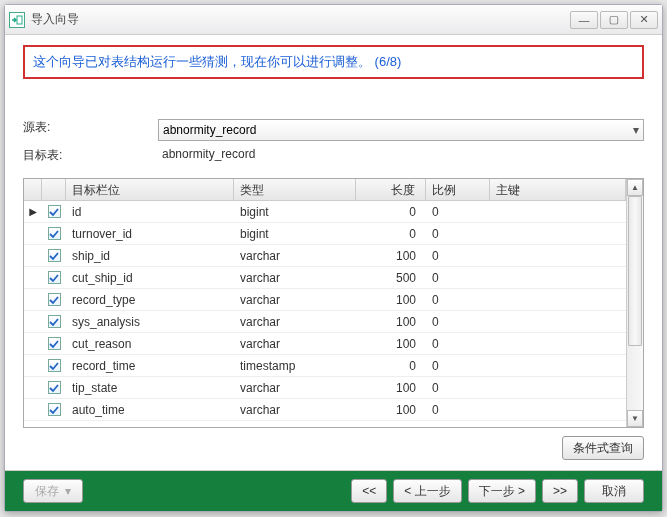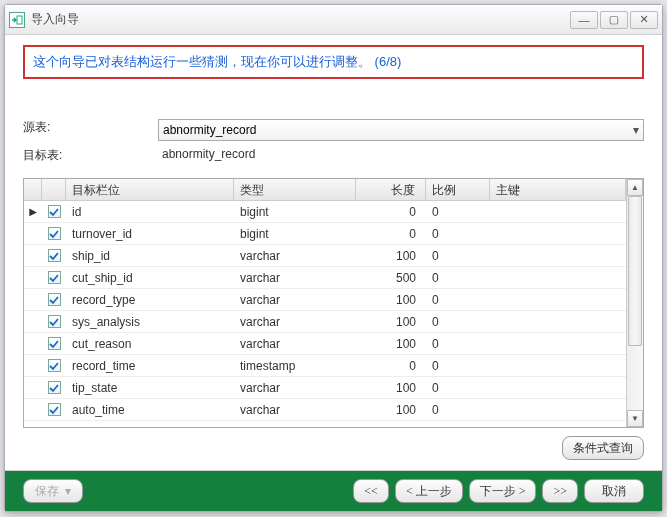--- a/index.html
+++ b/index.html
@@ -38,21 +38,21 @@
 .cell.col-chk { display: flex; align-items: center; justify-content: center; padding: 0; }
 .chk { width: 13px; height: 13px; border: 1px solid #7a9; background: linear-gradient(#fff,#e8f4ff); display: flex; align-items: center; justify-content: center; }
 .chk svg { width: 10px; height: 10px; }
 .row-marker { color: #333; font-size: 10px; }
 .vscroll { width: 17px; background: linear-gradient(90deg,#eee,#f8f8f8); border-left: 1px solid #ccc; display: flex; flex-direction: column; }
 .vs-btn { height: 17px; border: 1px solid #bbb; background: linear-gradient(#fff,#e8e8e8); display: flex; align-items: center; justify-content: center; font-size: 8px; color: #555; cursor: pointer; }
 .vs-track { flex: 1; position: relative; }
 .vs-thumb { position: absolute; top: 0; left: 1px; right: 1px; height: 70%; background: linear-gradient(90deg,#e8e8e8,#f8f8f8,#e8e8e8); border: 1px solid #bbb; border-radius: 1px; }
 .mid-actions { display: flex; justify-content: flex-end; padding: 8px 0 4px 0; }
 .footer { border-top: 1px solid #ccc; padding: 8px 18px; display: flex; align-items: center; justify-content: space-between; background: #15803d; }
-.btn { height: 24px; min-width: 60px; padding: 8px 10px; border: 1px solid #999; background: linear-gradient(#fdfdfd,#e6e6e6); border-radius: 8px; font-size: 12px; color: #333; cursor: pointer; display: inline-flex; align-items: center; justify-content: center; font-family: Liberation Serif, serif; }
+.btn { height: 24px; min-width: 60px; padding: 8px 10px; border: 1px solid #999; background: linear-gradient(#fdfdfd,#e6e6e6); border-radius: 3px; font-size: 12px; color: #333; cursor: pointer; display: inline-flex; align-items: center; justify-content: center; }
 .btn.disabled { color: #aaa; cursor: default; }
 .btn-sm { min-width: 34px; }
 .footer-left { display: flex; gap: 4px; align-items: center; }
 .footer-right { display: flex; gap: 6px; align-items: center; }
 </style>
 </head>
 <body>
 
 <div class="window">
   <div class="titlebar">

